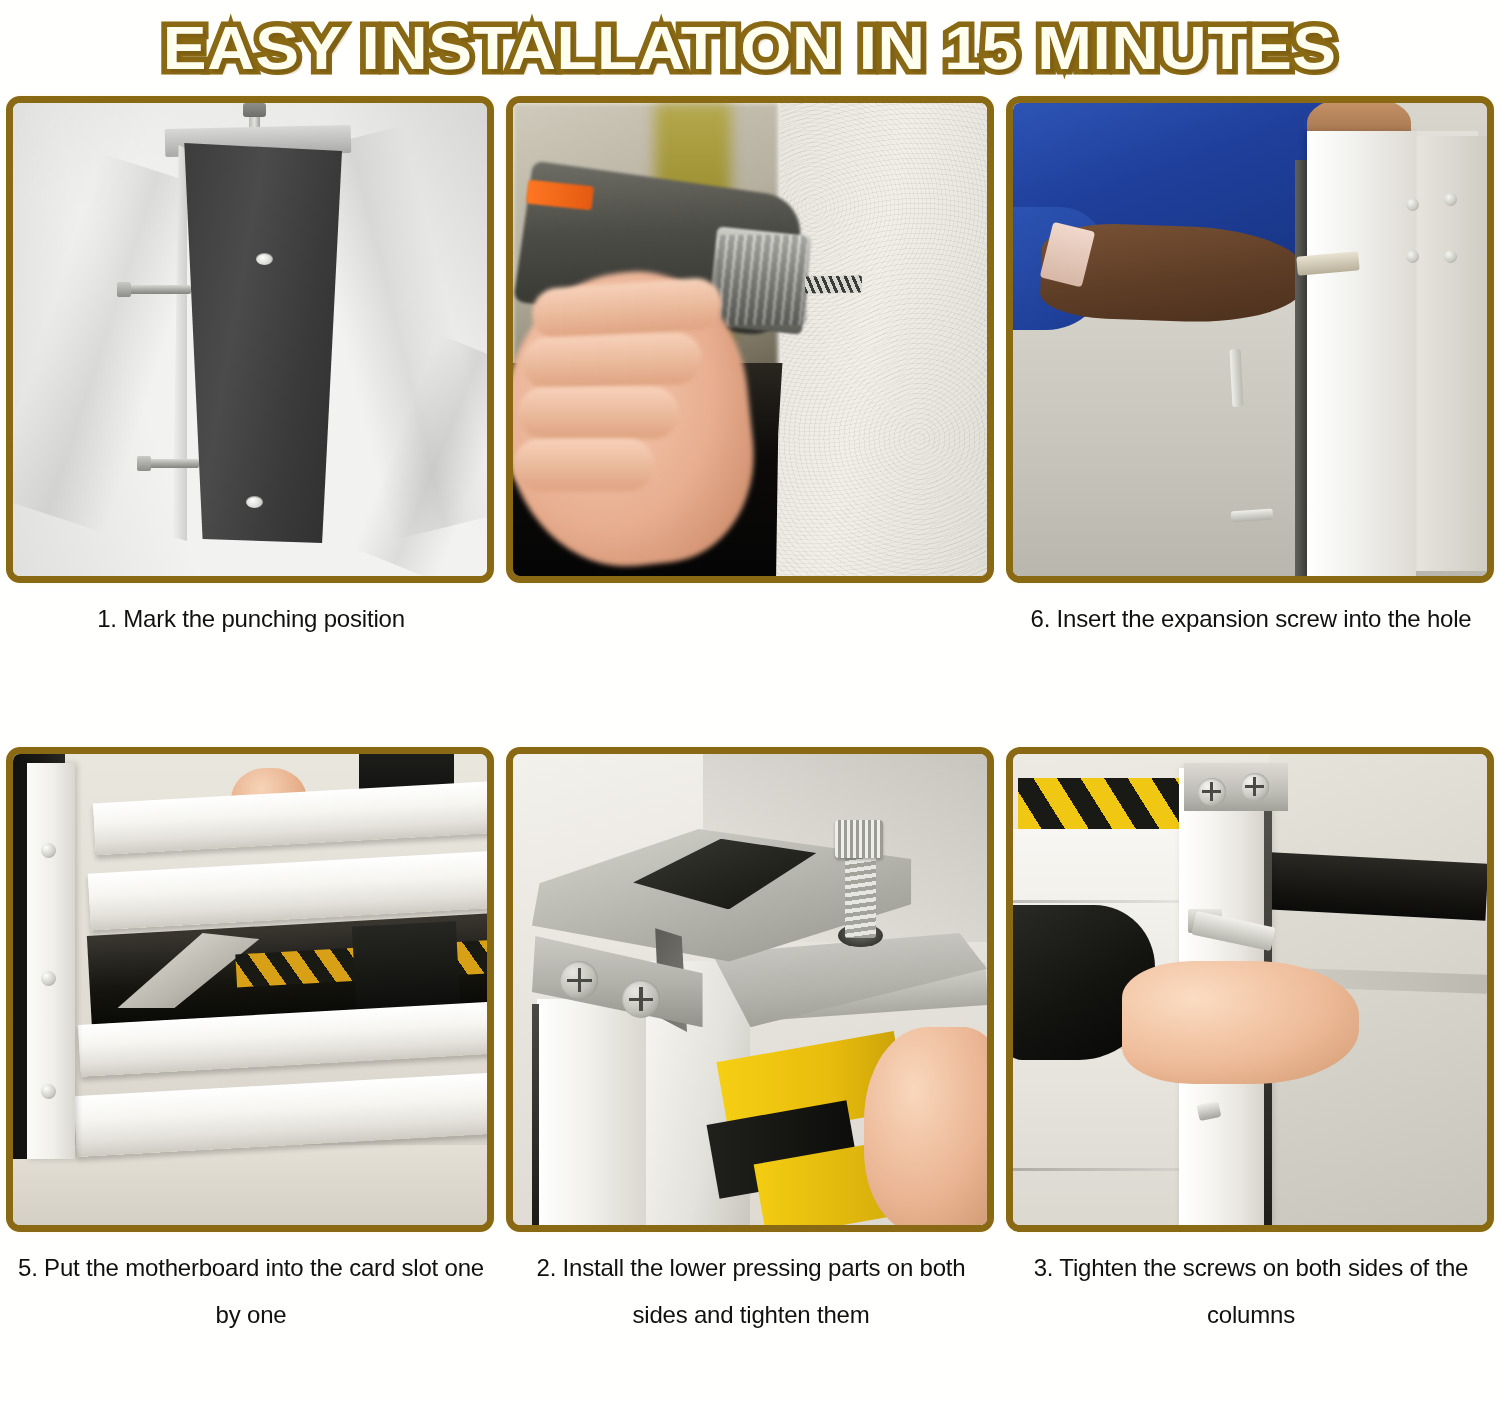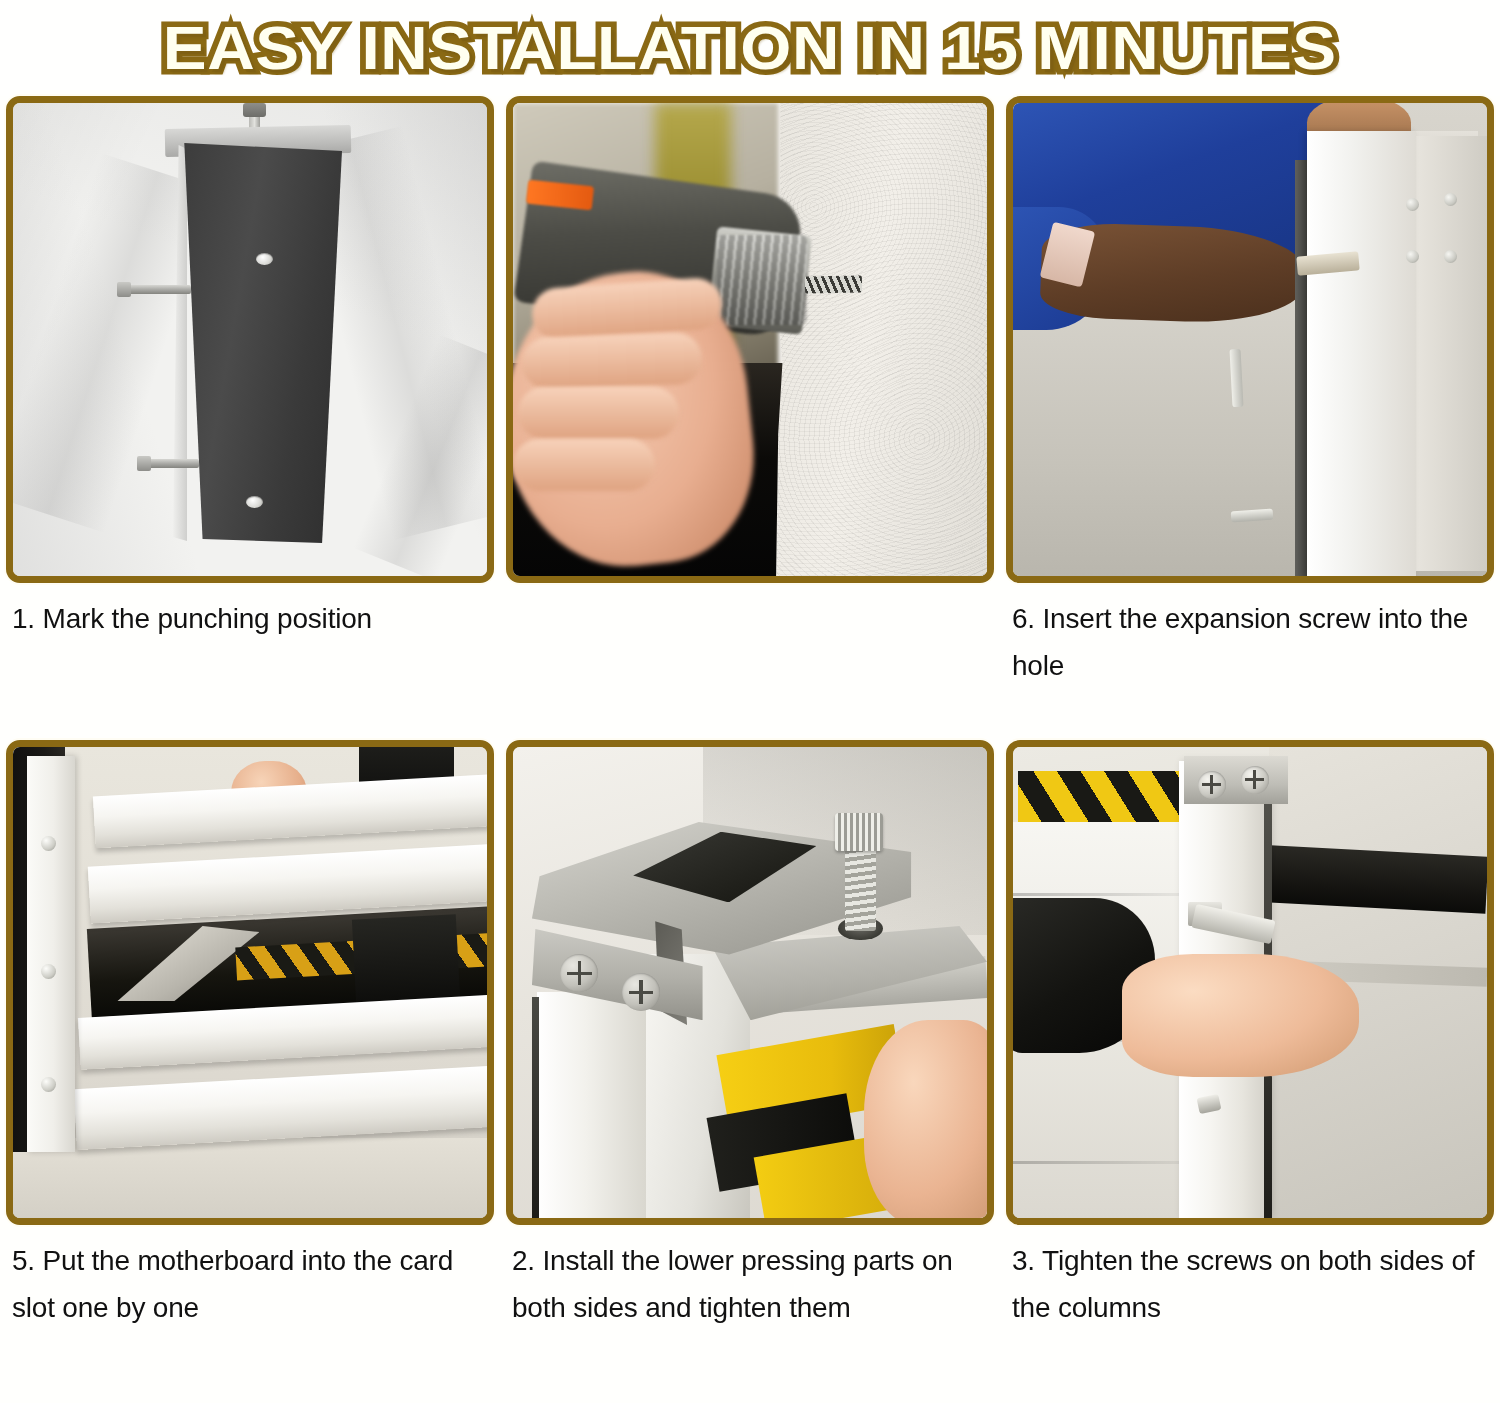--- a/index.html
+++ b/index.html
@@ -68,26 +68,27 @@
     box-shadow: 0 0 0 2px #fffdf4;
   }
   .photo-frame.r1 { height: 487px; }
   .photo-frame.r2 { height: 485px; }
 
   .scene { position: absolute; inset: 0; overflow: hidden; }
 
   
   .caption {
     font-family: "Liberation Sans", sans-serif;
-    font-size: 28px;
+    font-size: 24px;
     line-height: 47px;
     color: #111111;
     font-weight: 500;
-    padding: 12px 4px 5px 6px;
+    padding: 12px 4px 12px 6px;
     letter-spacing: -0.2px;
+    text-align: center;
   }
   .cap-row1 { height: 140px; }
   .cap-row2 { height: 150px; }
 
   
   .p1-bg {
     position: absolute; inset: 0;
     background:
       linear-gradient(115deg, rgba(0,0,0,0.05) 0%, rgba(0,0,0,0) 22%),
       linear-gradient(72deg, rgba(190,190,190,0.35) 0%, rgba(255,255,255,0) 30%),

